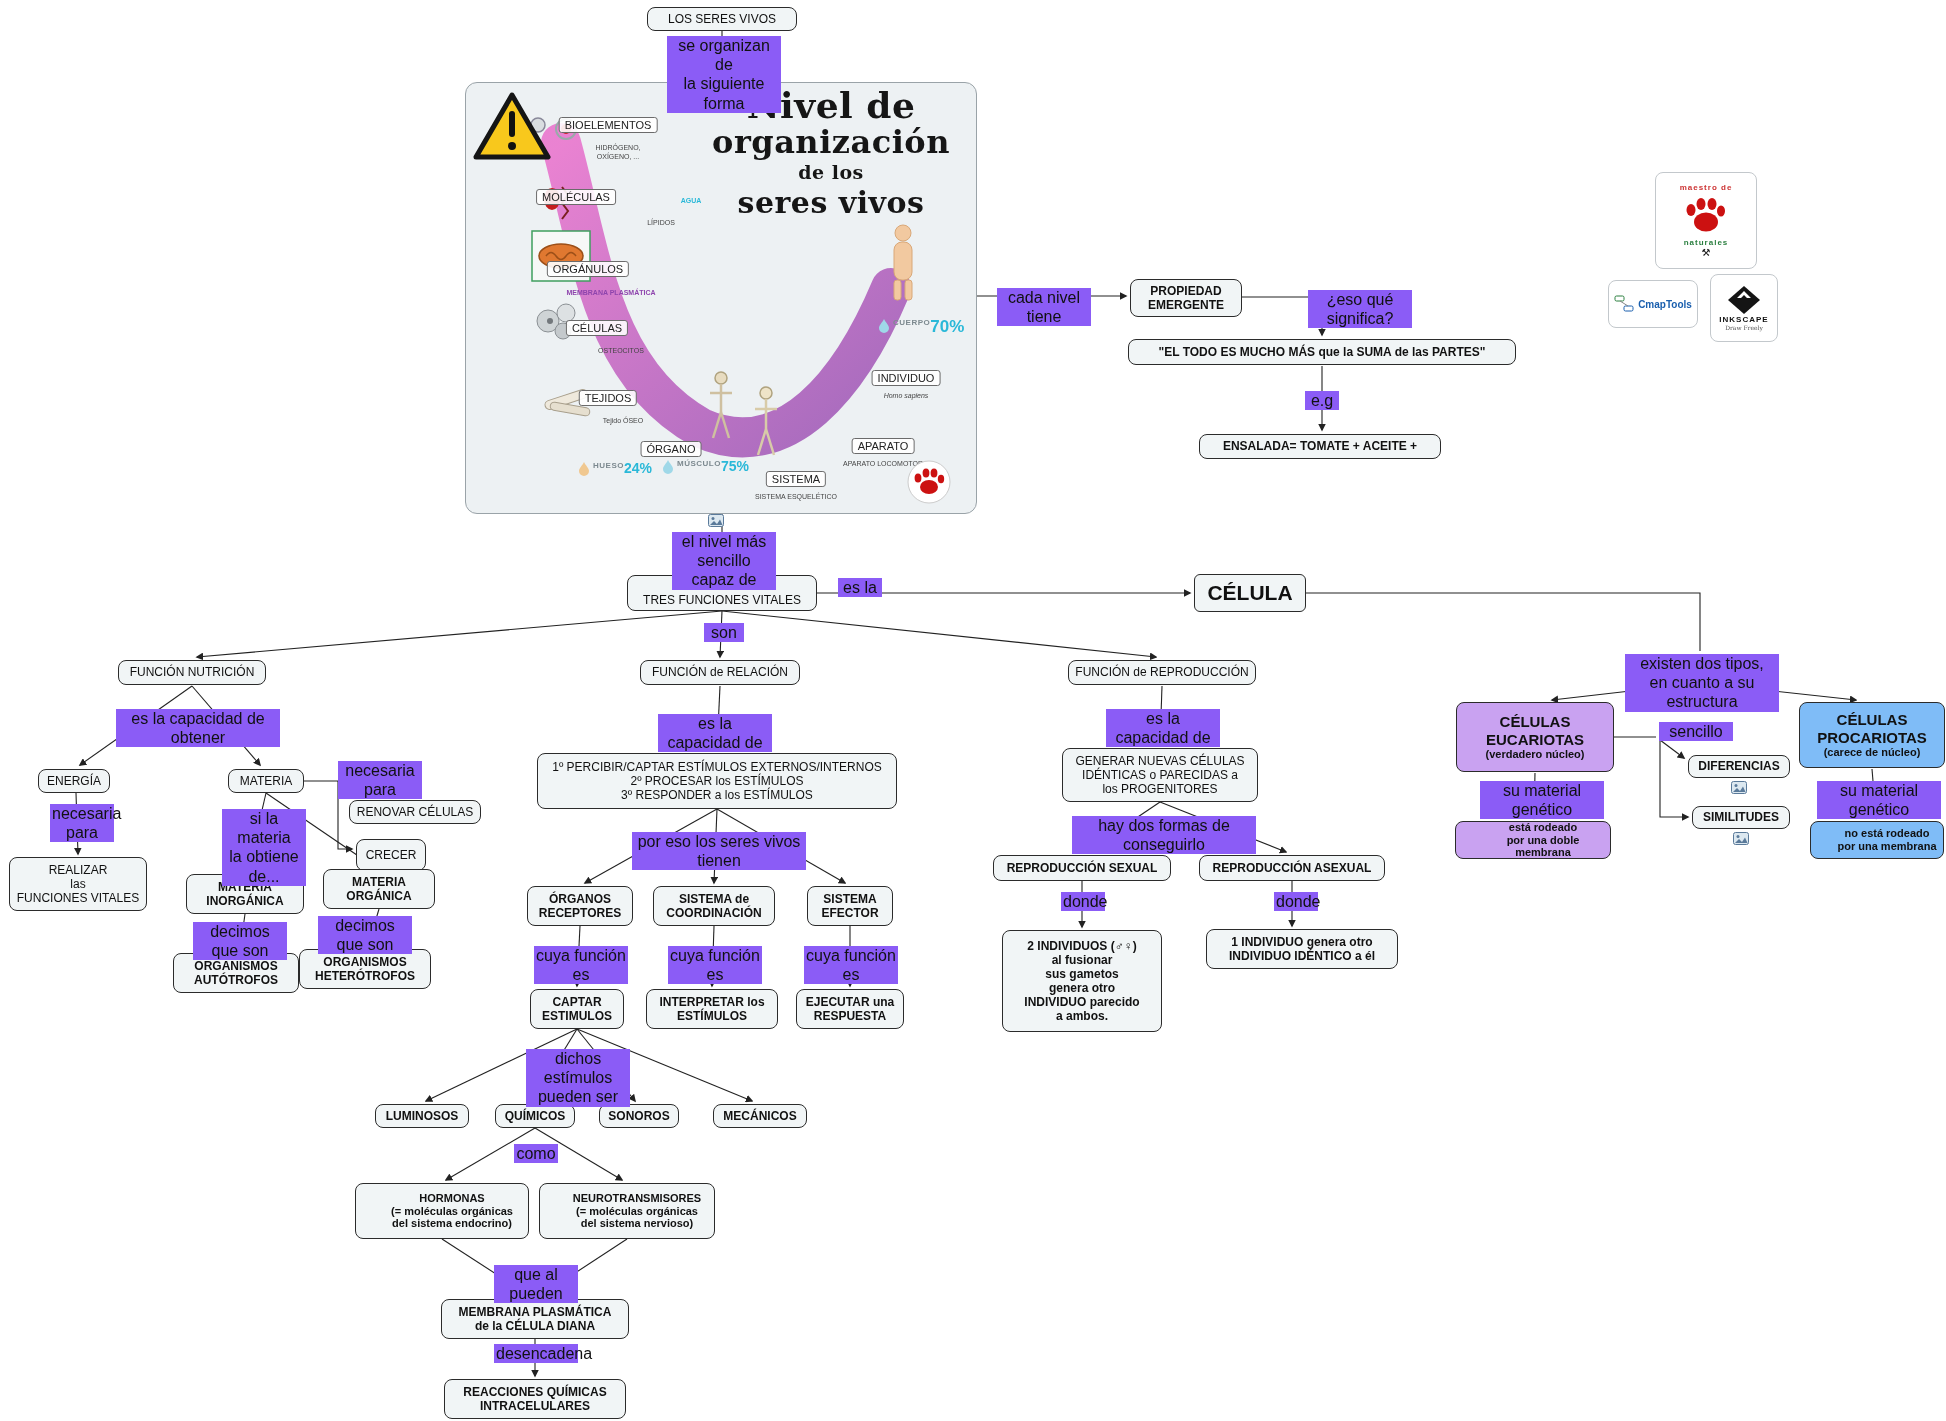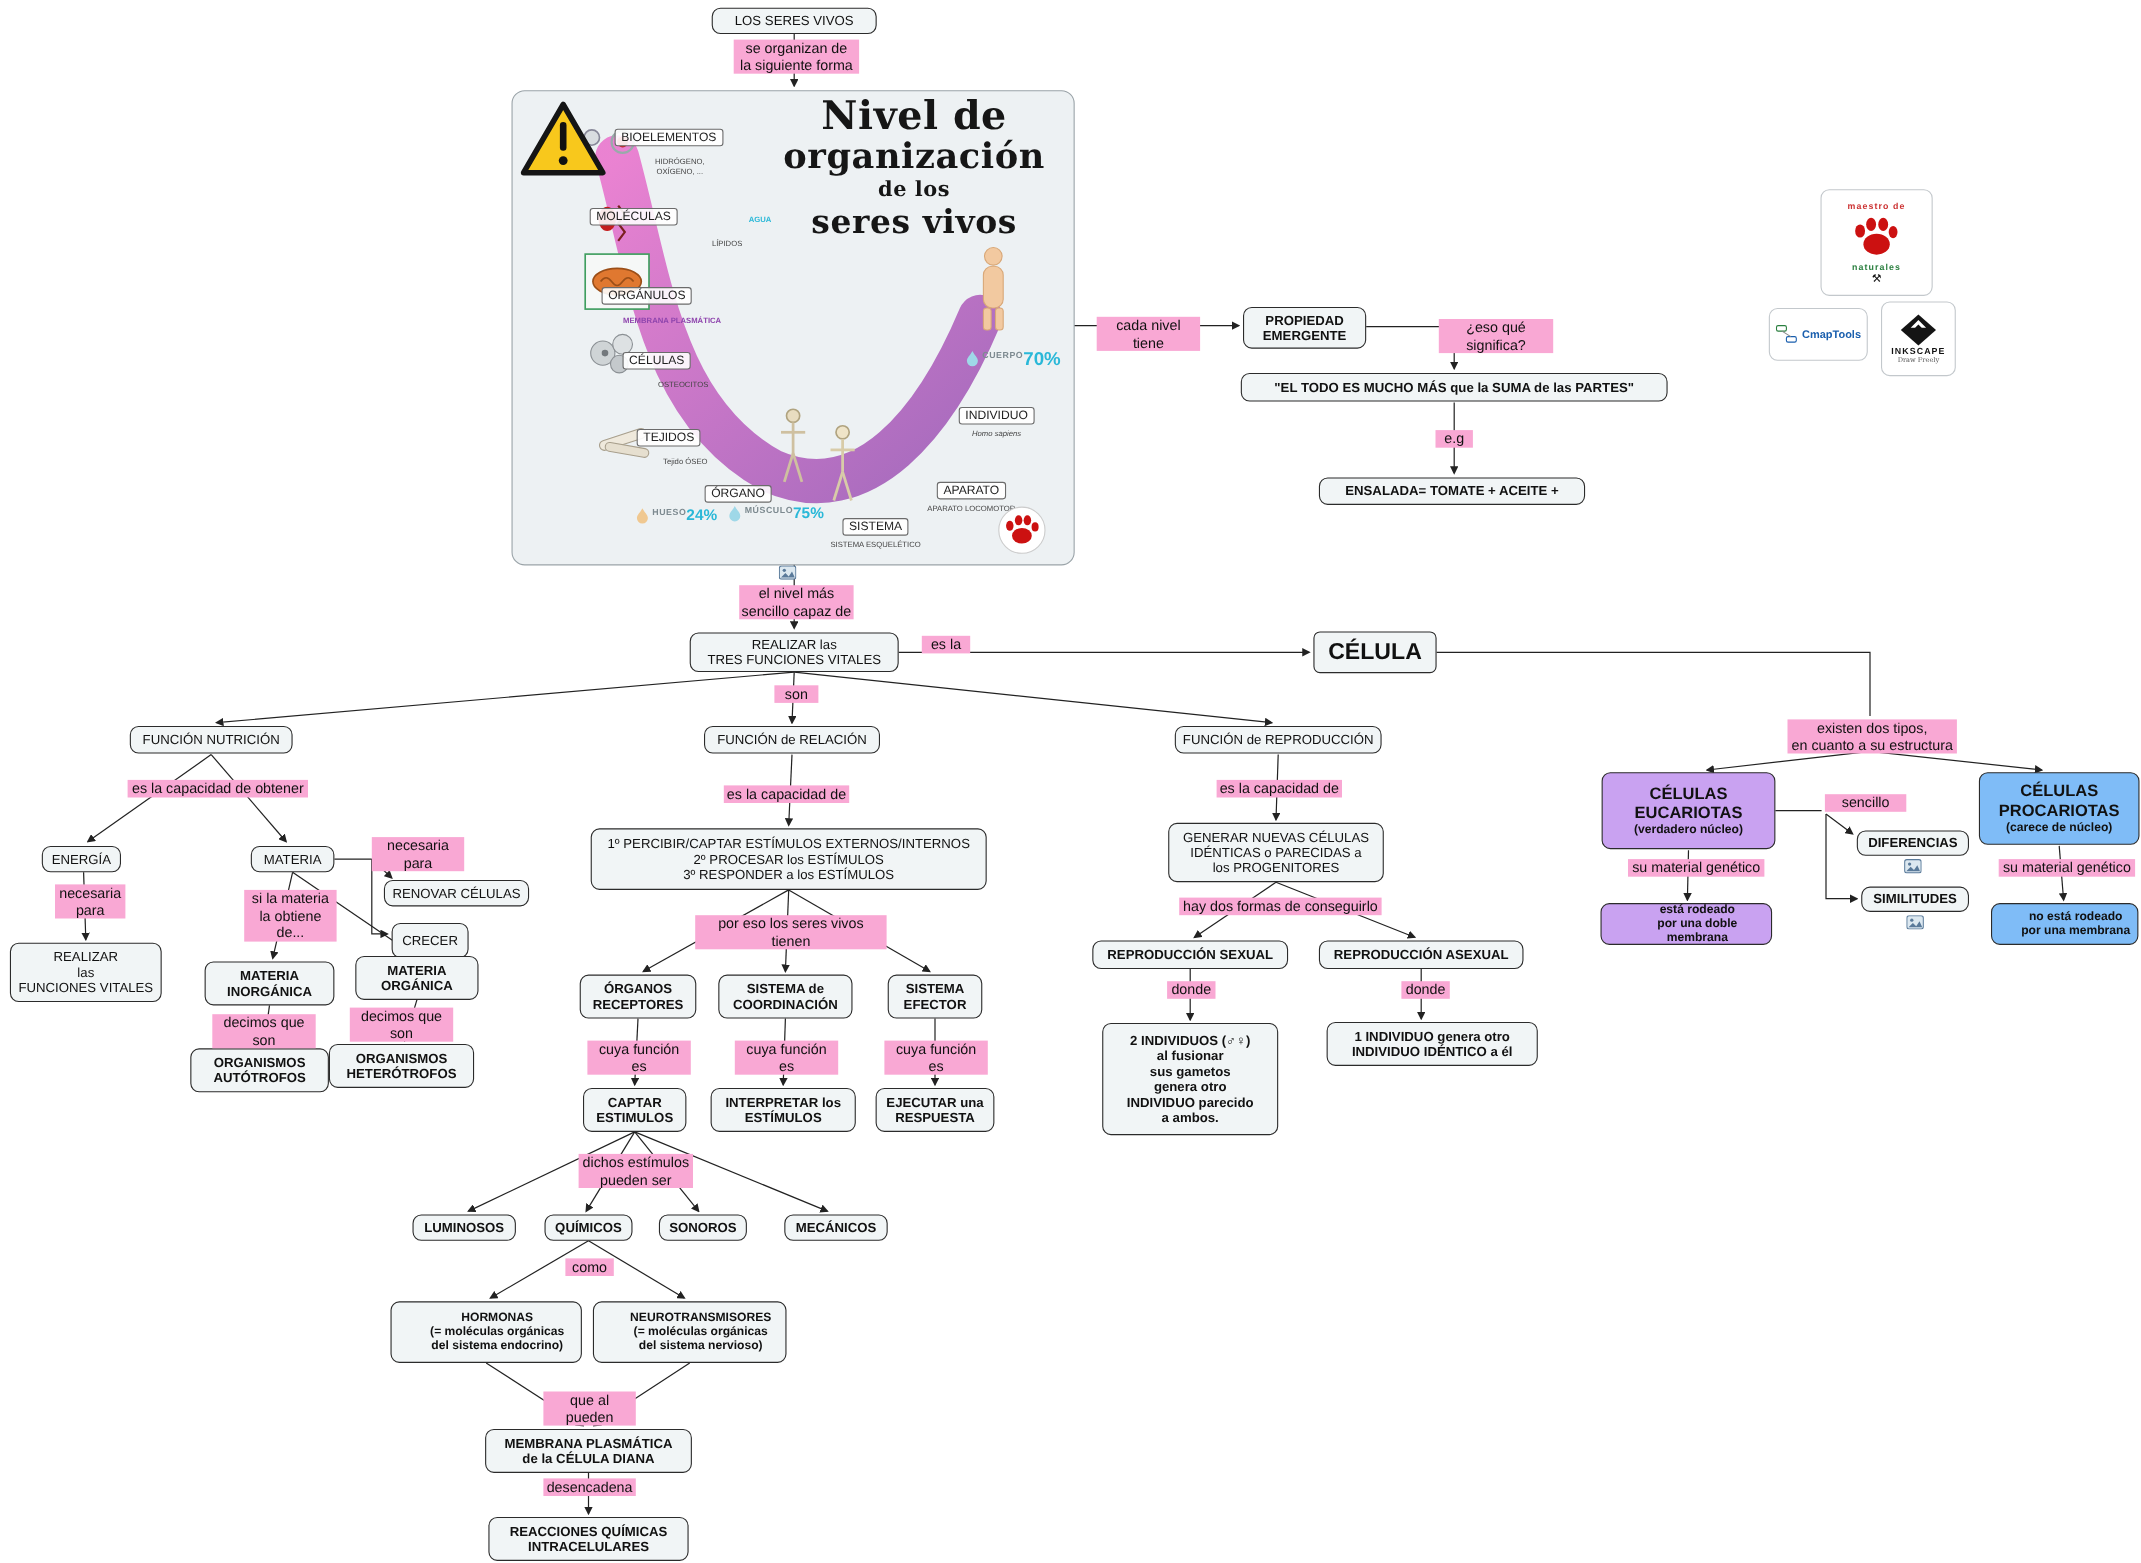--- a/index.html
+++ b/index.html
@@ -8,21 +8,21 @@
   .wires{position:absolute;left:0;top:0;z-index:1;}
   .w{stroke:#222;stroke-width:1.1;fill:none;}
   .n{position:absolute;z-index:2;background:#f1f5f6;border:1px solid #2b2b2b;border-radius:8px;
      font-size:12px;line-height:1.18;text-align:center;white-space:pre-line;
      display:flex;align-items:center;justify-content:center;padding:2px 4px;box-sizing:border-box;color:#111;}
   .b{font-weight:700;}
   .sm{font-size:11px;padding-left:24px;}
   .big{font-size:21px;font-weight:700;border-radius:6px;}
   .purple{background:#c9a2f1;}
   .blue{background:#7fbcf7;}
-  .l{position:absolute;z-index:3;background:#f9a8d4;font-size:13px;line-height:1.2;color:#111;
+  .l{position:absolute;z-index:3;background:#8b5cf6;font-size:16px;line-height:1.2;color:#111;
      text-align:center;white-space:pre-line;padding:0 2px;}
   .panel{position:absolute;z-index:2;background:#edf1f3;border:1px solid #9aa3a8;border-radius:12px;}
   .tag{position:absolute;transform:translate(-50%,-50%);background:rgba(255,255,255,.9);
      border:1px solid #6b6b6b;border-radius:3px;font-size:11px;padding:1px 5px;white-space:nowrap;color:#222;z-index:4;}
   .cap{position:absolute;transform:translate(-50%,-50%);font-size:7px;color:#444;text-align:center;
      white-space:pre-line;line-height:1.25;z-index:4;}
   .cap.cyan{color:#2ab8d8;font-weight:700;}
   .cap.purp{color:#8e44ad;font-weight:700;}
   .cap.ital{font-style:italic;}
   .ig-title{position:absolute;left:225px;top:4px;width:280px;text-align:center;z-index:4;

